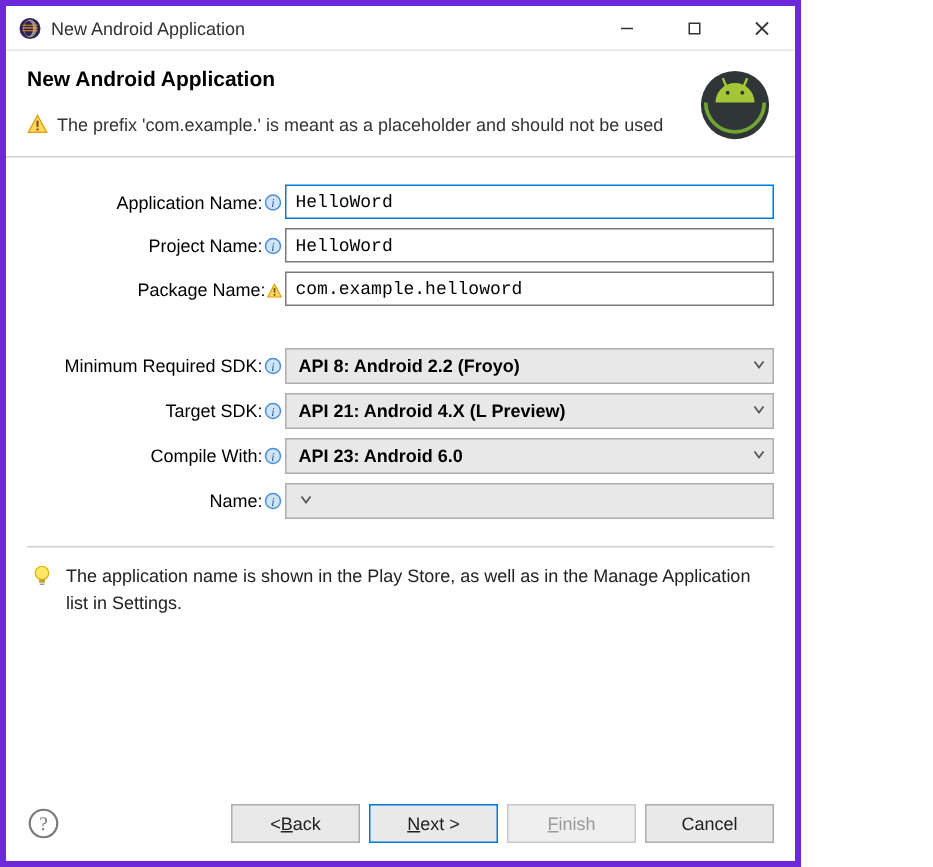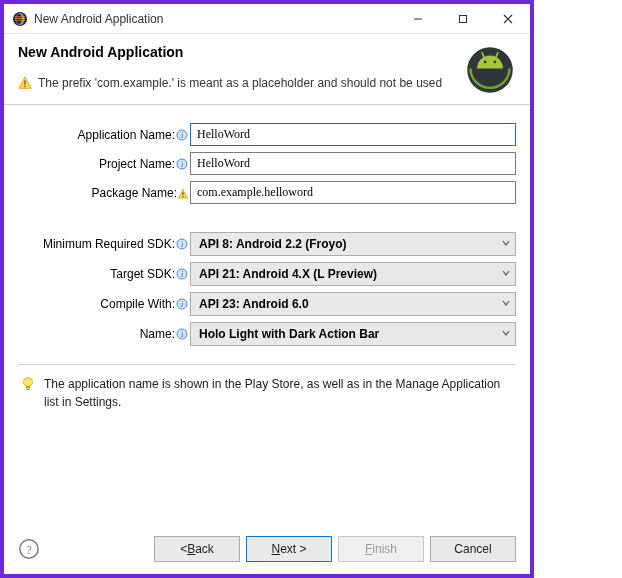--- a/index.html
+++ b/index.html
@@ -78,21 +78,21 @@
   .info-icon {
     width: 12px; height: 12px;
   }
   .warn-tiny { width: 10px; height: 10px; }
   input.text-field {
     flex: 1;
     height: 23px;
     border: 1px solid #7a7a7a;
     padding: 2px 6px;
     font-size: 12px;
-    font-family: Liberation Serif, serif;
+    font-family: Liberation Mono, monospace;
     background: #fff;
     outline: none;
   }
   .input-focused { border: 1px solid #0078d7 !important; }
   .select-field {
     flex: 1;
     height: 24px;
     border: 1px solid #adadad;
     background: #e8e8e8;
     display: flex;
@@ -308,21 +308,20 @@
       <div class="form-label">
         <span>Name:</span>
         <span class="info-icon">
           <svg viewBox="0 0 12 12">
               <circle cx="6" cy="6" r="5" fill="#d0e4f5" stroke="#4a90d9" stroke-width="1"></circle>
               <text x="6" y="9" font-size="8" text-anchor="middle" fill="#1f5a99" font-family="Georgia" font-style="italic">i</text>
             </svg>
         </span>
       </div>
       <div class="select-field">
-        <span class="sel-text">Holo Light with Dark Action Bar</span>
         <span class="chevron"><svg width="10" height="10" viewBox="0 0 10 10">
               <polyline points="2,3 5,7 8,3" fill="none" stroke="#555" stroke-width="1.2"></polyline>
             </svg></span>
       </div>
     </div>
 
     <hr class="hr">
 
     <div class="hint-block">
       <span class="bulb-icon">

